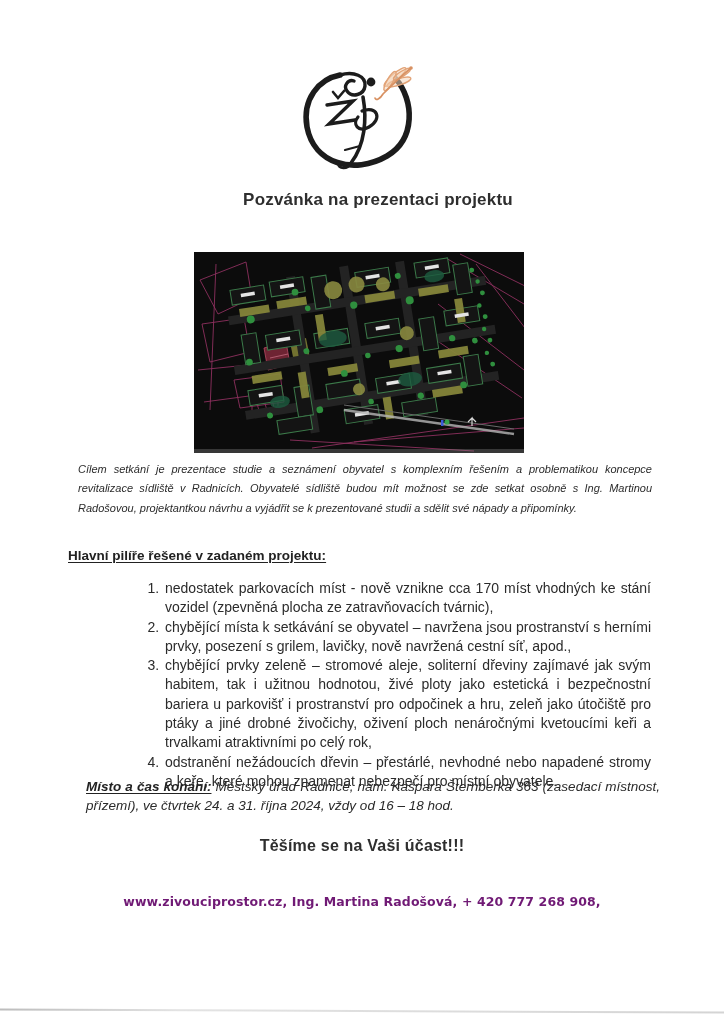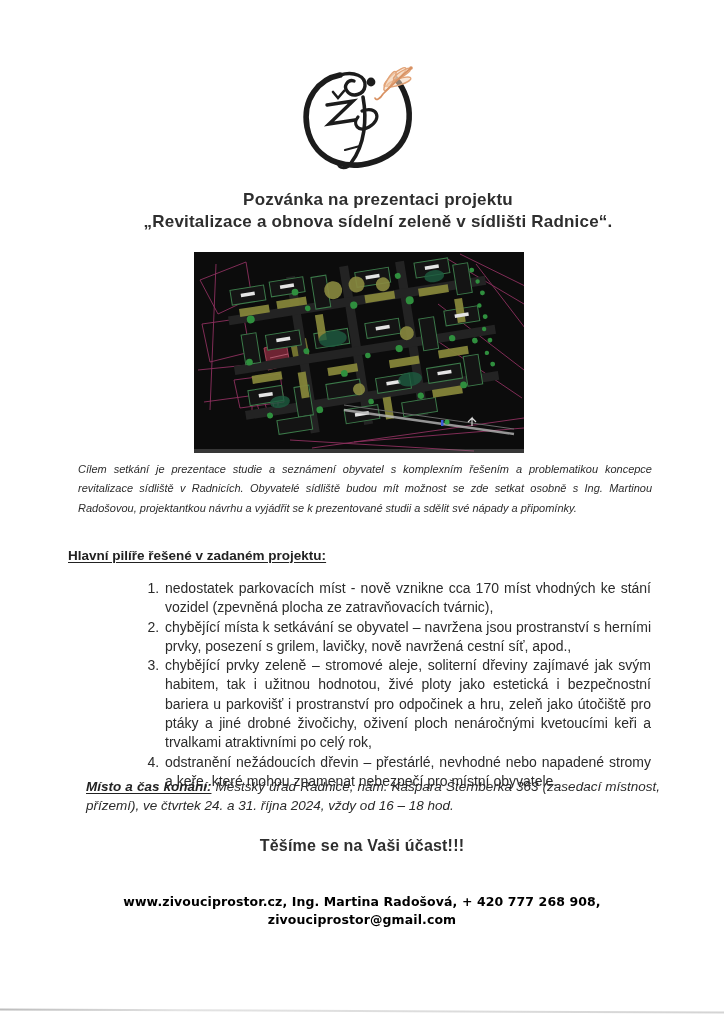--- a/index.html
+++ b/index.html
@@ -18,21 +18,21 @@
   .pillars{position:absolute;left:139px;top:579px;width:488px;margin:0;padding:0 0 0 24px;
            font-size:14px;line-height:19.3px;color:#2b2b2b;}
   .pillars li{text-align:justify;padding-left:2px;margin:0;}
   .venue{position:absolute;left:78px;top:769px;width:574px;margin:8px;
          font-size:13.5px;line-height:19.3px;text-align:justify;color:#2b2b2b;font-style:italic;}
   .venue-label{font-weight:700;text-decoration:underline;text-underline-offset:2px;color:#222;}
   .closing{position:absolute;left:0;top:837px;width:100%;margin:0;text-align:center;
            font-size:16px;font-weight:700;color:#2e2e2e;letter-spacing:.2px;}
   .footer{position:absolute;left:0;top:893px;width:100%;text-align:center;
           font-family:"DejaVu Sans",sans-serif;font-size:12.5px;font-weight:700;
-          line-height:17.5px;color:#000000;letter-spacing:.1px;}
+          line-height:17.5px;color:#701a75;letter-spacing:.1px;}
   .scanline{position:absolute;left:-4px;top:1010px;width:732px;height:2px;opacity:.8;
             background:linear-gradient(90deg,#ababab,#dcdcdc 25%,#d2d2d2 70%,#c9c9c9);
             transform:rotate(0.25deg);}
 </style>
 </head>
 <body>
 
 <div class="page">
 
   <div class="logo">
@@ -56,21 +56,20 @@
           <ellipse cx="27" cy="10" rx="10" ry="2.6" transform="rotate(-32 27 10)"></ellipse>
         </g>
         <path d="M8,30 C16,22 26,12 36,4 M8,30 C5,35 1,37 0,34" stroke="#d89162" stroke-width="1.7" fill="none" stroke-linecap="round"></path>
         <circle cx="36" cy="4" r="1.8" fill="#d89162"></circle>
       </g>
     </svg>
   </div>
 
   <h1 class="title">
     <span>Pozvánka na prezentaci projektu</span>
-    <span>„Revitalizace a obnova sídelní zeleně v sídlišti Radnice“.</span>
   </h1>
 
   <div class="siteplan">
     <svg width="330" height="201" viewBox="0 0 330 201">
       <rect x="0" y="0" width="330" height="201" fill="#0c0c0c"></rect>
 
       <g stroke="#9c3468" stroke-width="0.9" fill="none" opacity="0.9">
         <path d="M6,28 L52,10 L58,46 L24,62 Z"></path>
         <path d="M8,72 L50,66 L56,100 L16,110 Z"></path>
         <path d="M4,118 L64,112 M10,150 L70,142 M22,12 L16,158"></path>
@@ -214,17 +213,16 @@
     <li>chybějící prvky zeleně – stromové aleje, soliterní dřeviny zajímavé jak svým habitem, tak i užitnou hodnotou, živé ploty jako estetická i bezpečnostní bariera u parkovišť i prostranství pro odpočinek a hru, zeleň jako útočiště pro ptáky a jiné drobné živočichy, oživení ploch nenáročnými kvetoucími keři a trvalkami atraktivními po celý rok,</li>
     <li>odstranění nežádoucích dřevin – přestárlé, nevhodné nebo napadené stromy a keře, které mohou znamenat nebezpečí pro místní obyvatele.</li>
   </ol>
 
   <p class="venue"><span class="venue-label">Místo a čas konání:</span> <span>Městský úřad Radnice, nám. Kašpara Šternberka 363 (zasedací místnost, přízemí), ve čtvrtek 24. a 31. října 2024, vždy od 16 – 18 hod.</span></p>
 
   <p class="closing">Těšíme se na Vaši účast!!!</p>
 
   <div class="footer">
     <div>www.zivouciprostor.cz, Ing. Martina Radošová, + 420 777 268 908,</div>
-    <div>zivouciprostor@gmail.com</div>
   </div>
 
   <div class="scanline"></div>
 </div>
 
 </body></html>

